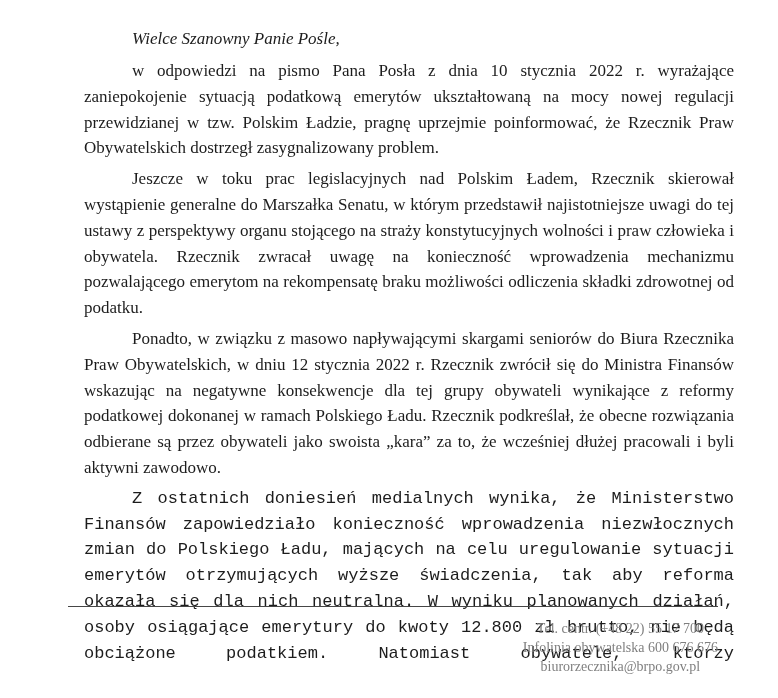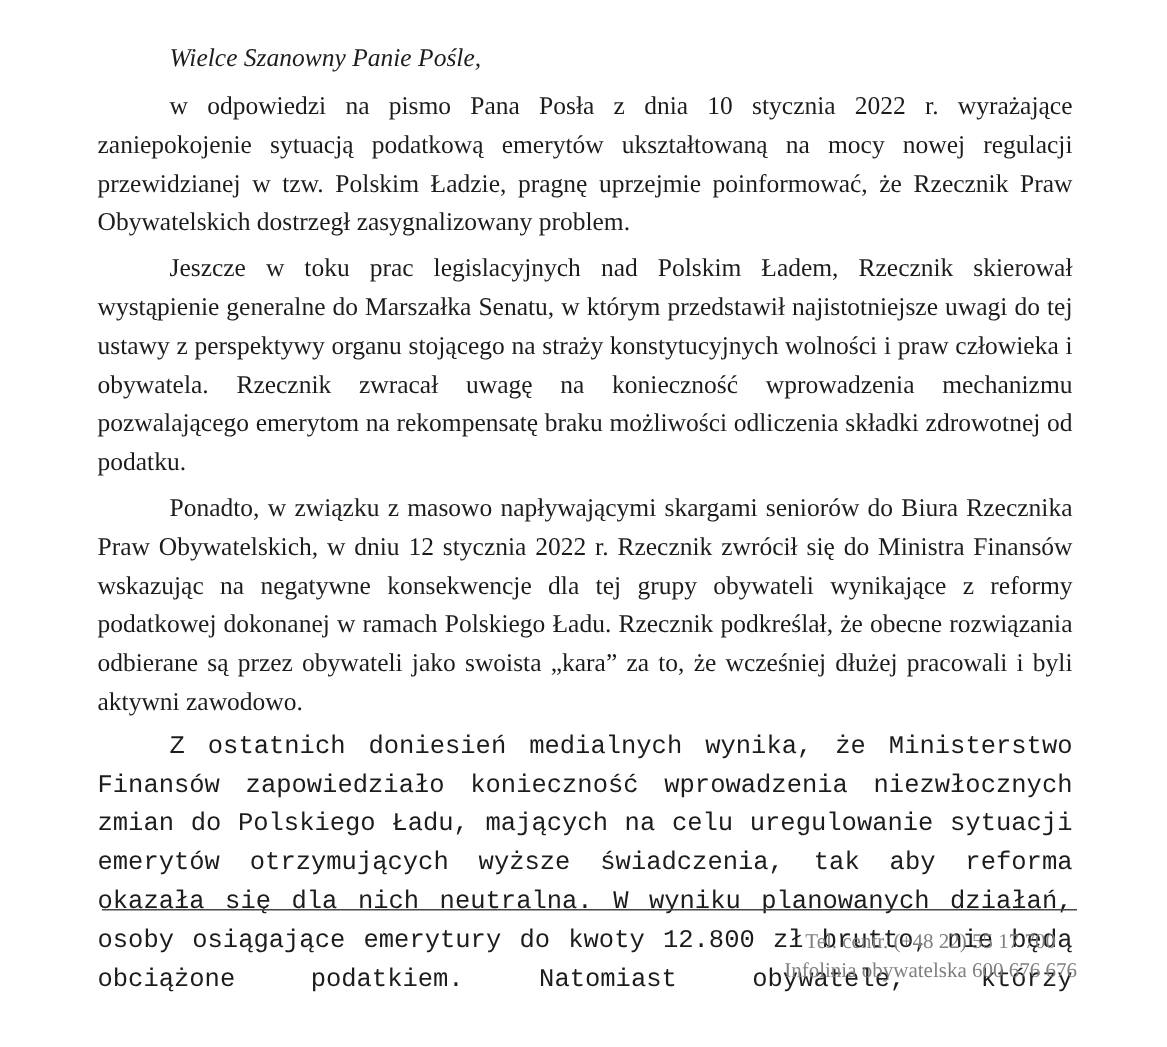--- a/index.html
+++ b/index.html
@@ -16,21 +16,21 @@
     color: var(--text-color, #1c1c1c);
   }
   .page {
     position: absolute;
     inset: 0;
     background: #ffffff;
   }
   .letter-body {
     position: absolute;
     top: 26px;
-    left: 65px;
+    left: 84px;
     width: 650px;
   }
   .salutation {
     font-style: italic;
     font-size: 17px;
     line-height: 26px;
     margin: 0 0 6px 0;
     text-indent: 48px;
   }
   .body-para {
@@ -90,17 +90,18 @@
   </main>
 
   <footer class="letter-footer">
     <hr class="divider">
     <div class="footer-cols">
       <div class="footer-col left">
       </div>
       <div class="footer-col right">
         <div>Tel. centr. (+48 22) 55 17 700</div>
         <div>Infolinia obywatelska 600 676 676</div>
+        <div>biurorzecznika@brpo.gov.pl</div>
       </div>
     </div>
   </footer>
 
 </div>
 
 </body></html>

